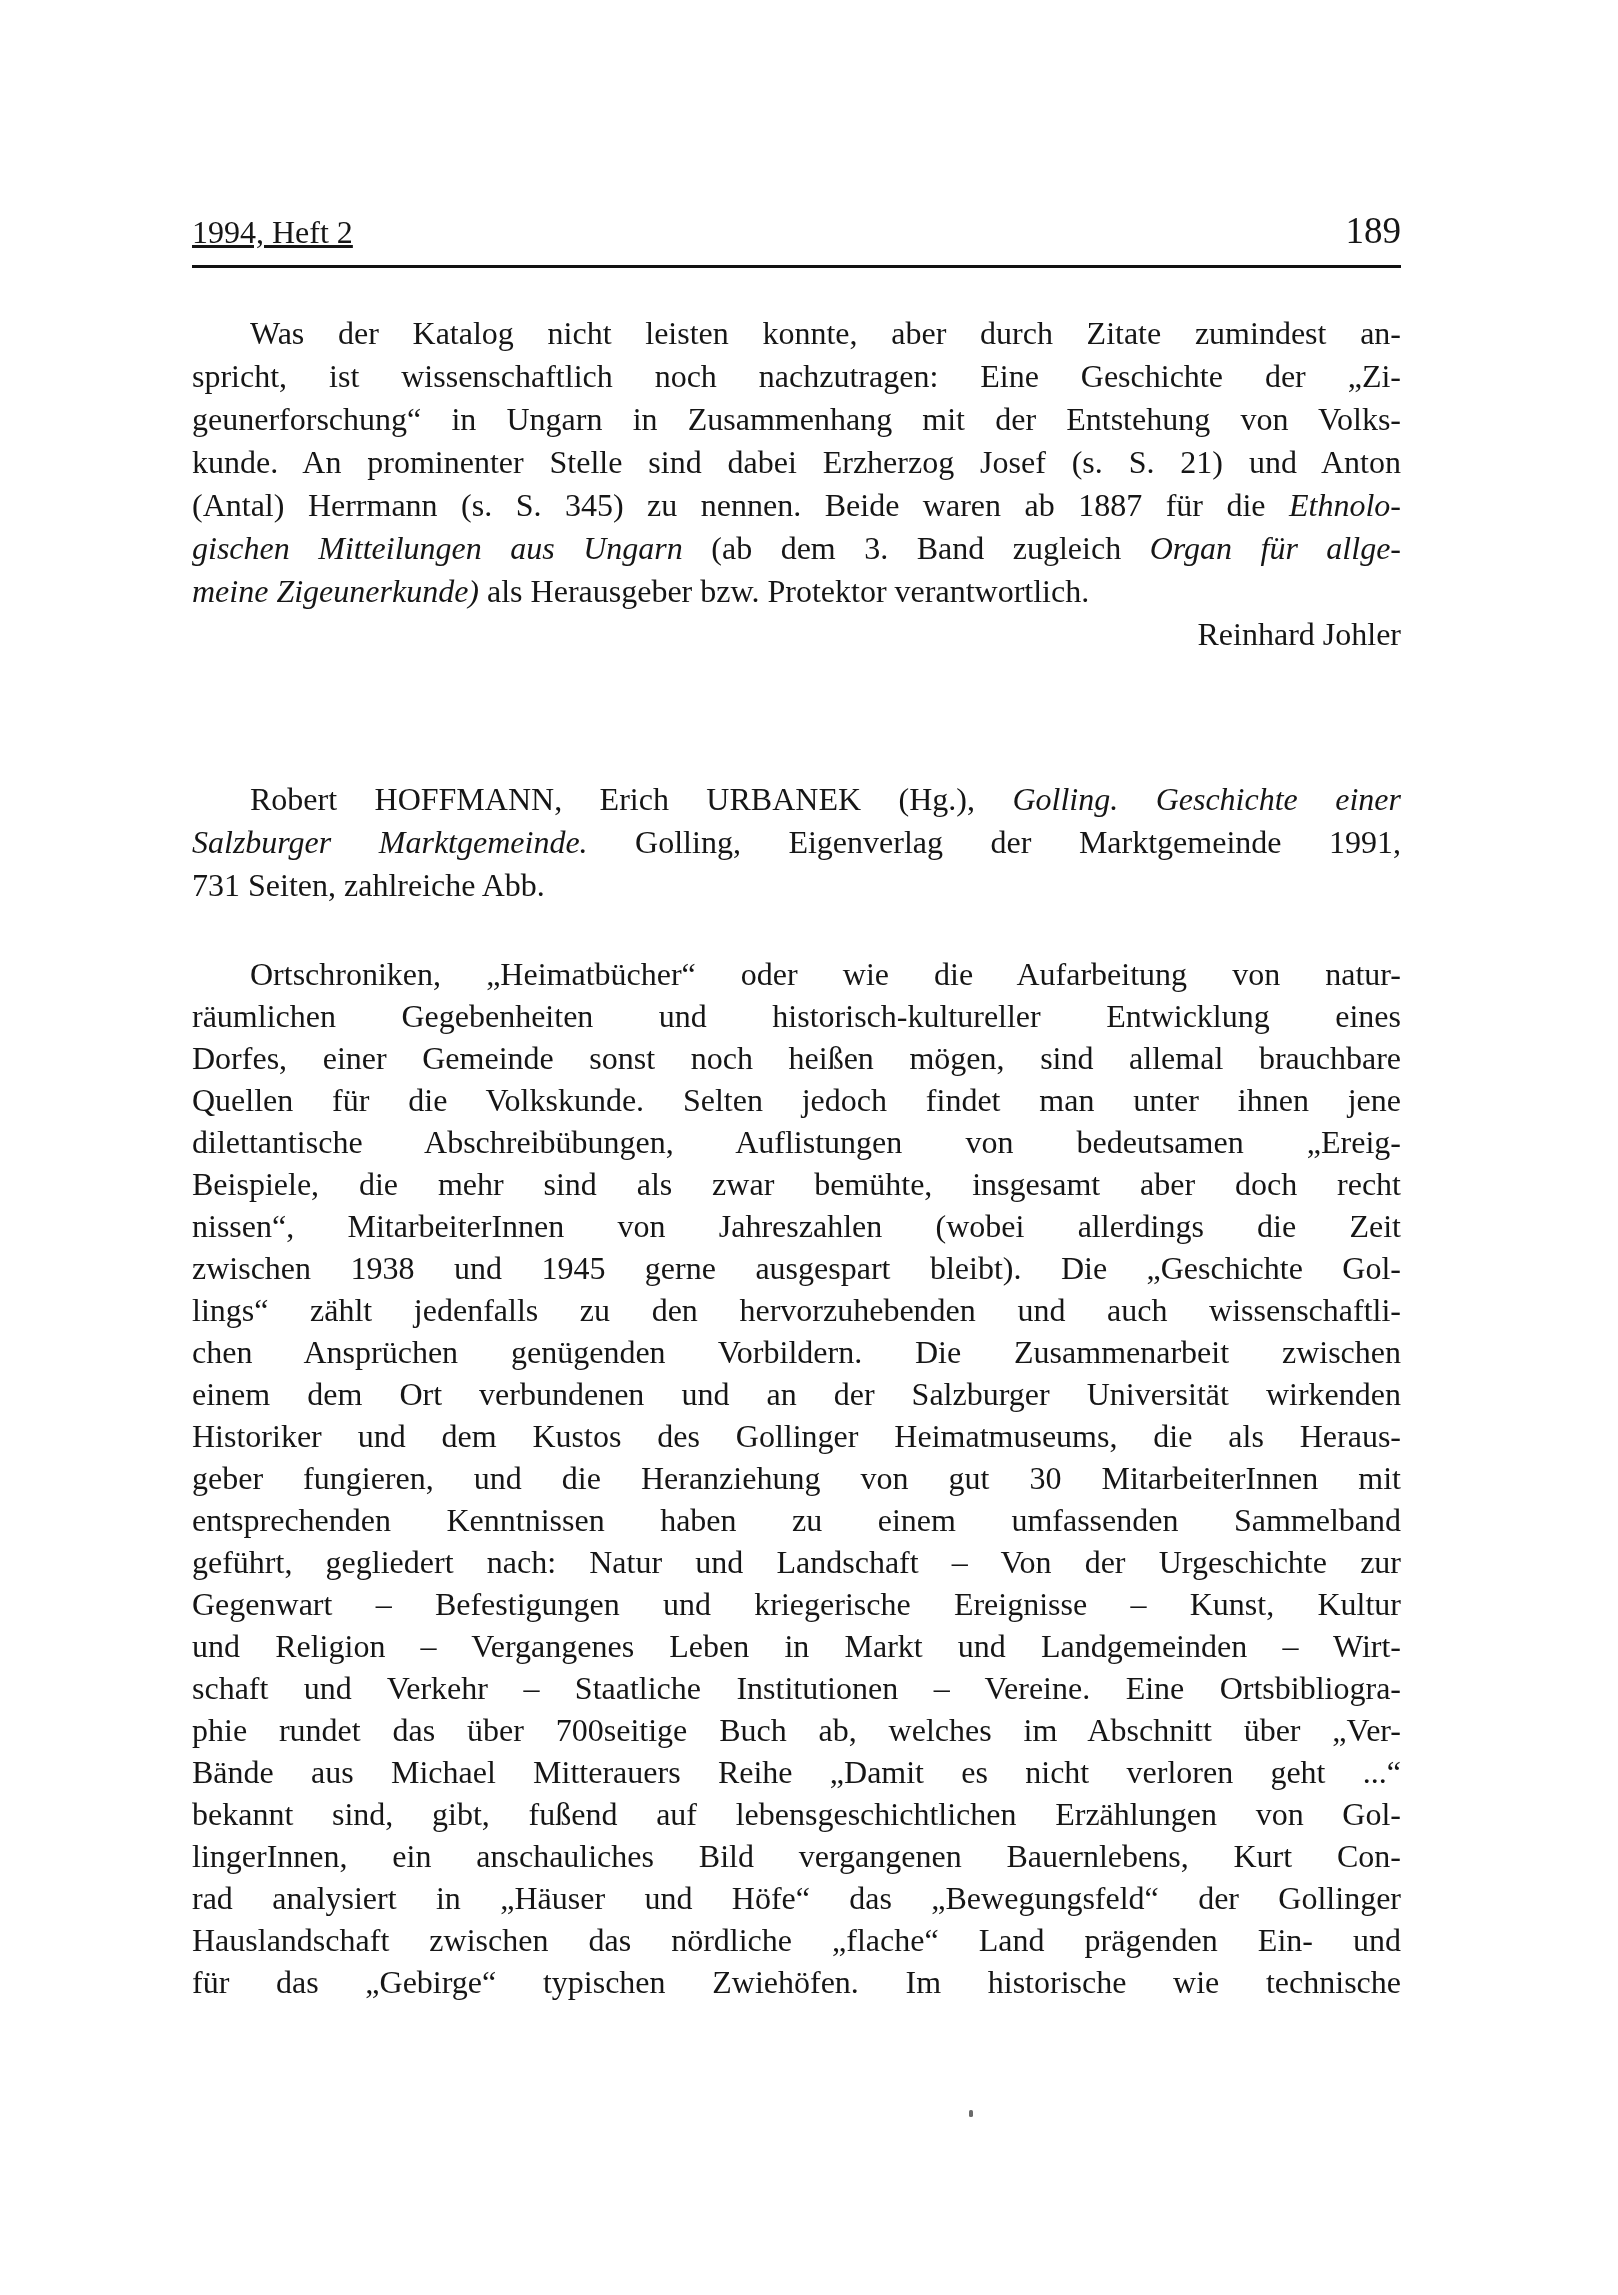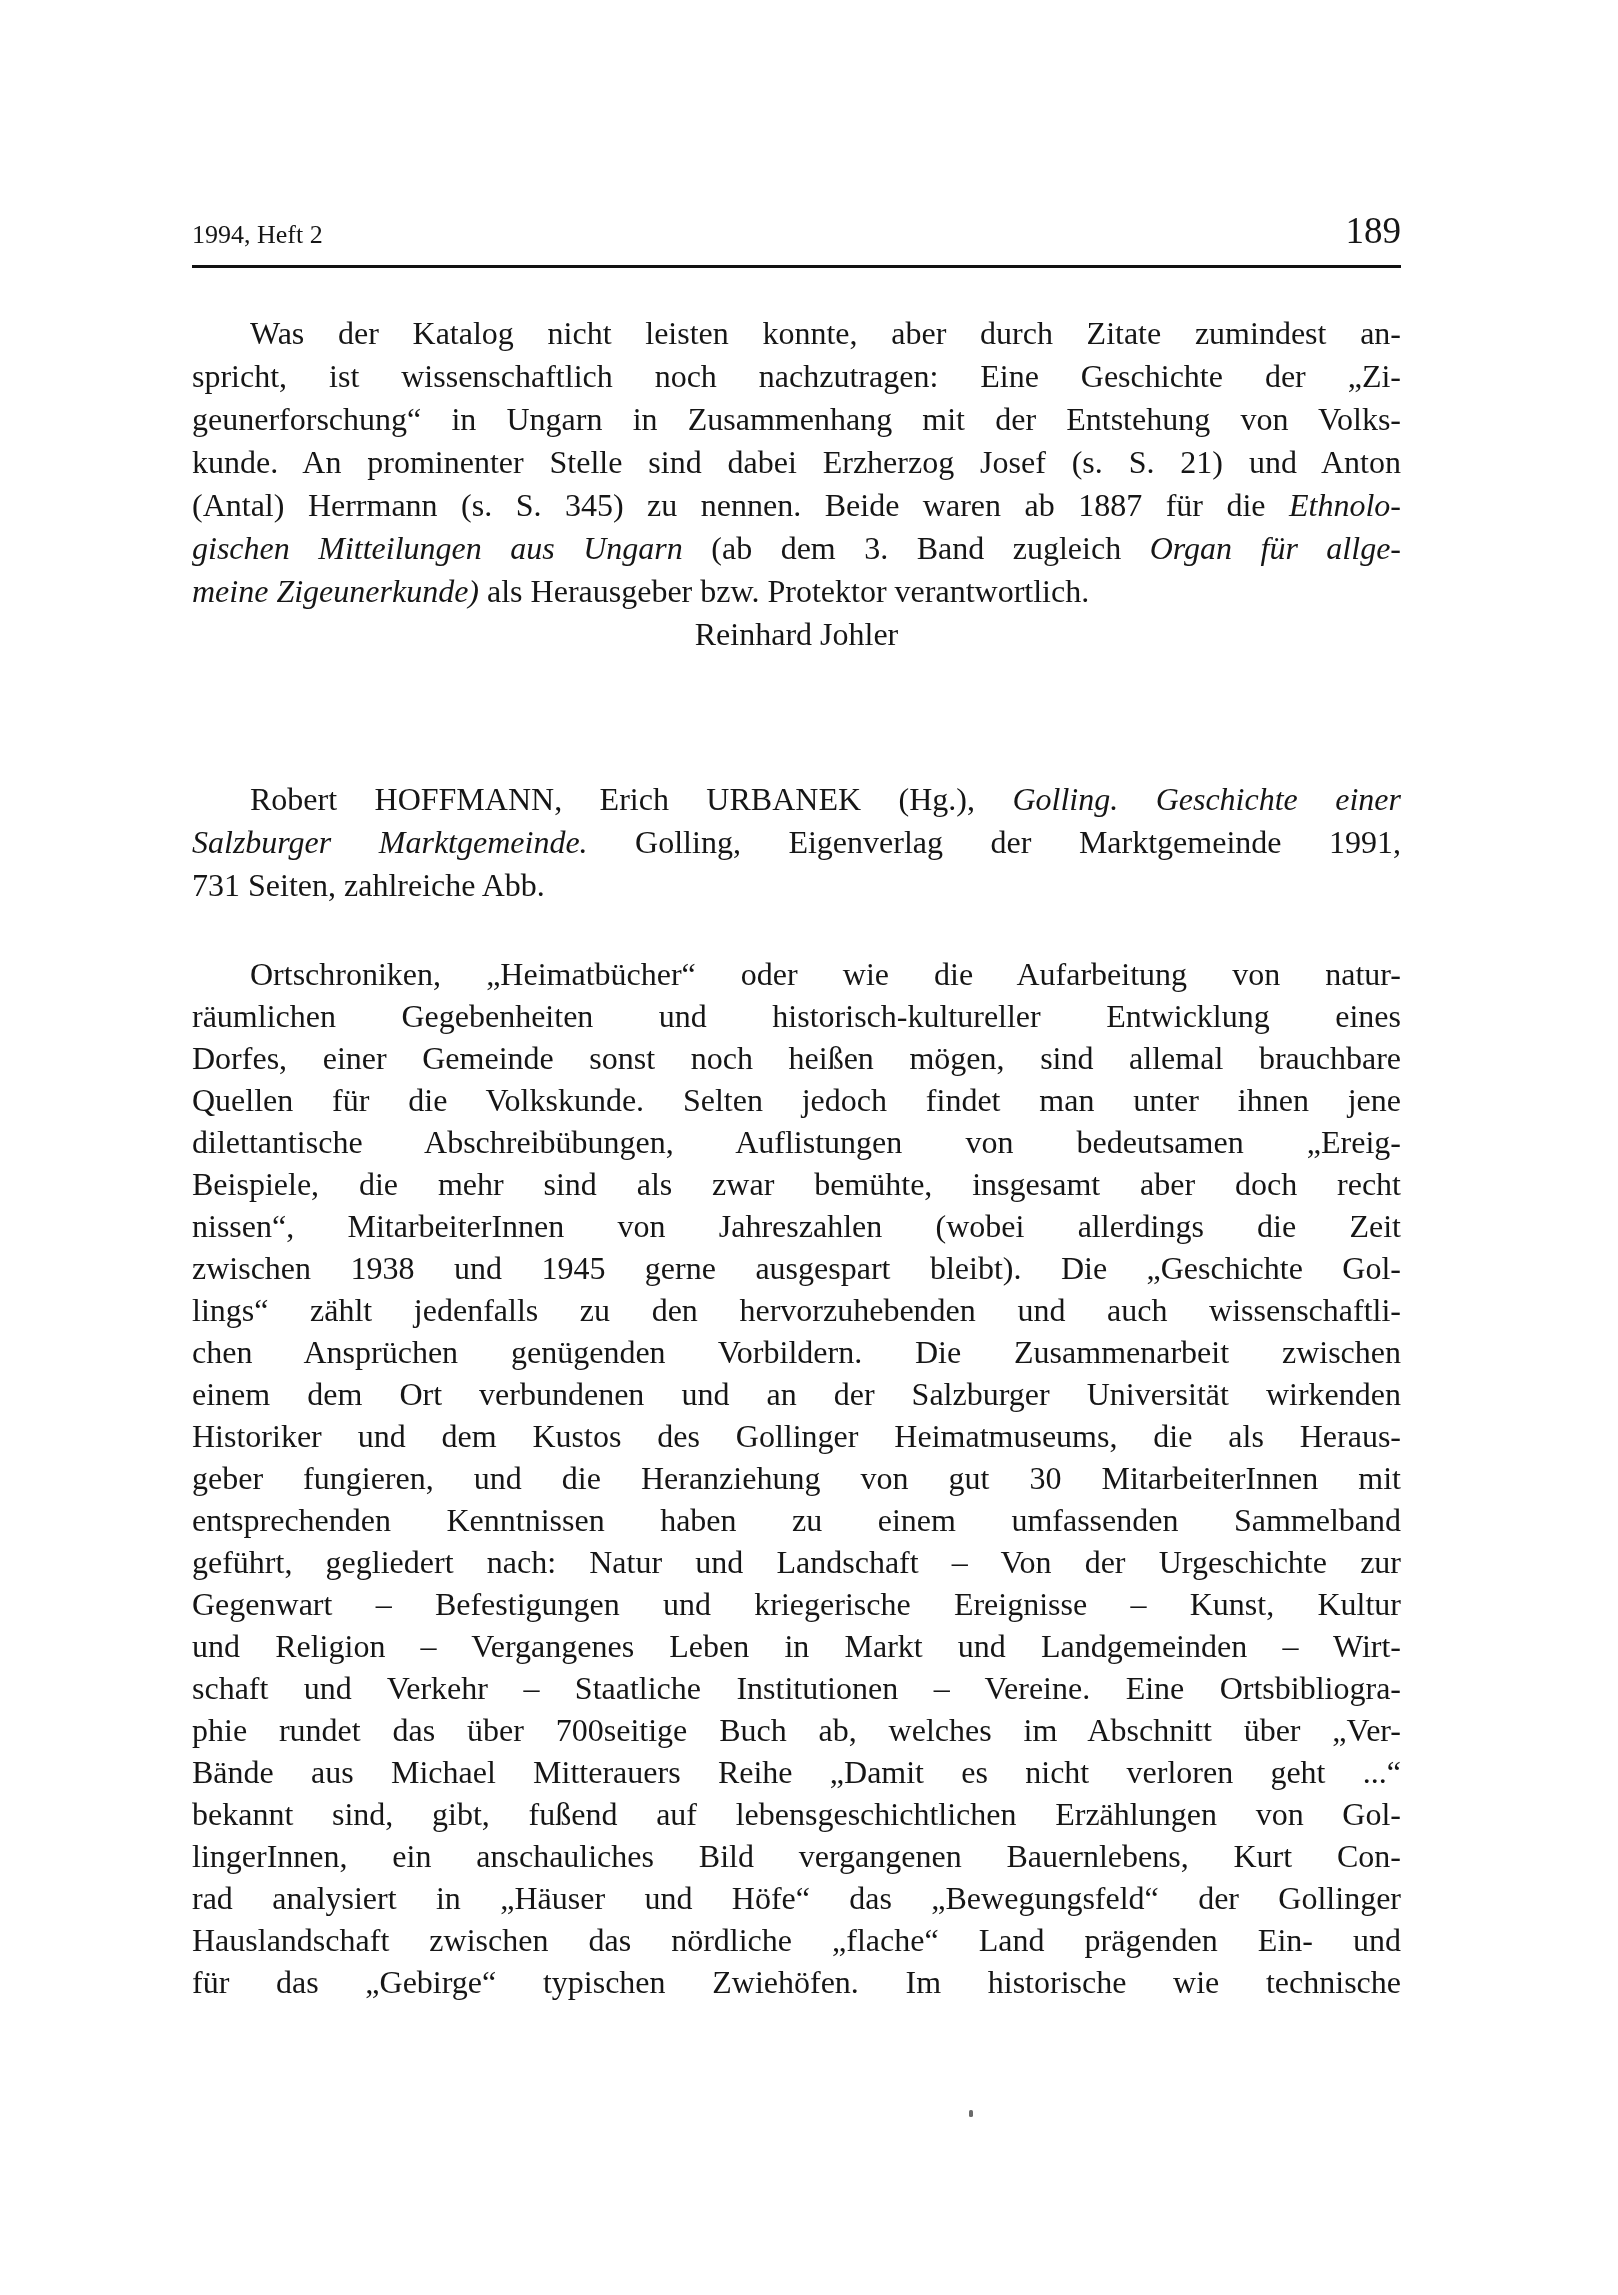--- a/index.html
+++ b/index.html
@@ -23,21 +23,21 @@
   
   .runhead {
     position: absolute;
     left: 192px;
     top: 209px;
     width: 1209px;
     display: flex;
     justify-content: space-between;
     align-items: baseline;
   }
-  .runhead .issue   { font-size: 26px; }
+  .runhead .issue   { font-size: 32px; text-decoration: underline; }
   .runhead .journal { font-size: 32px; position: absolute; left: 0; right: 0; text-align: center; }
   .runhead .pageno  { font-size: 37px; }
   .headrule {
     position: absolute;
     left: 192px;
     top: 265px;
     width: 1209px;
     height: 3.2px;
     background: #111111;
   }
@@ -55,21 +55,21 @@
     text-align: justify;
     text-align-last: justify;
     text-justify: inter-word;
     height: 1em;
     height: auto;
     font-family: Liberation Serif, serif;
   }
   .line.endline { text-align-last: left; }
   .line.indent  { text-indent: 58px; }
   .signature {
-    text-align: center;
+    text-align: right;
     line-height: 43px;
   }
   i { font-style: italic; }
   
   .speck {
     position: absolute;
     left: 969px;
     top: 2110px;
     width: 4px;
     height: 6.5px;

